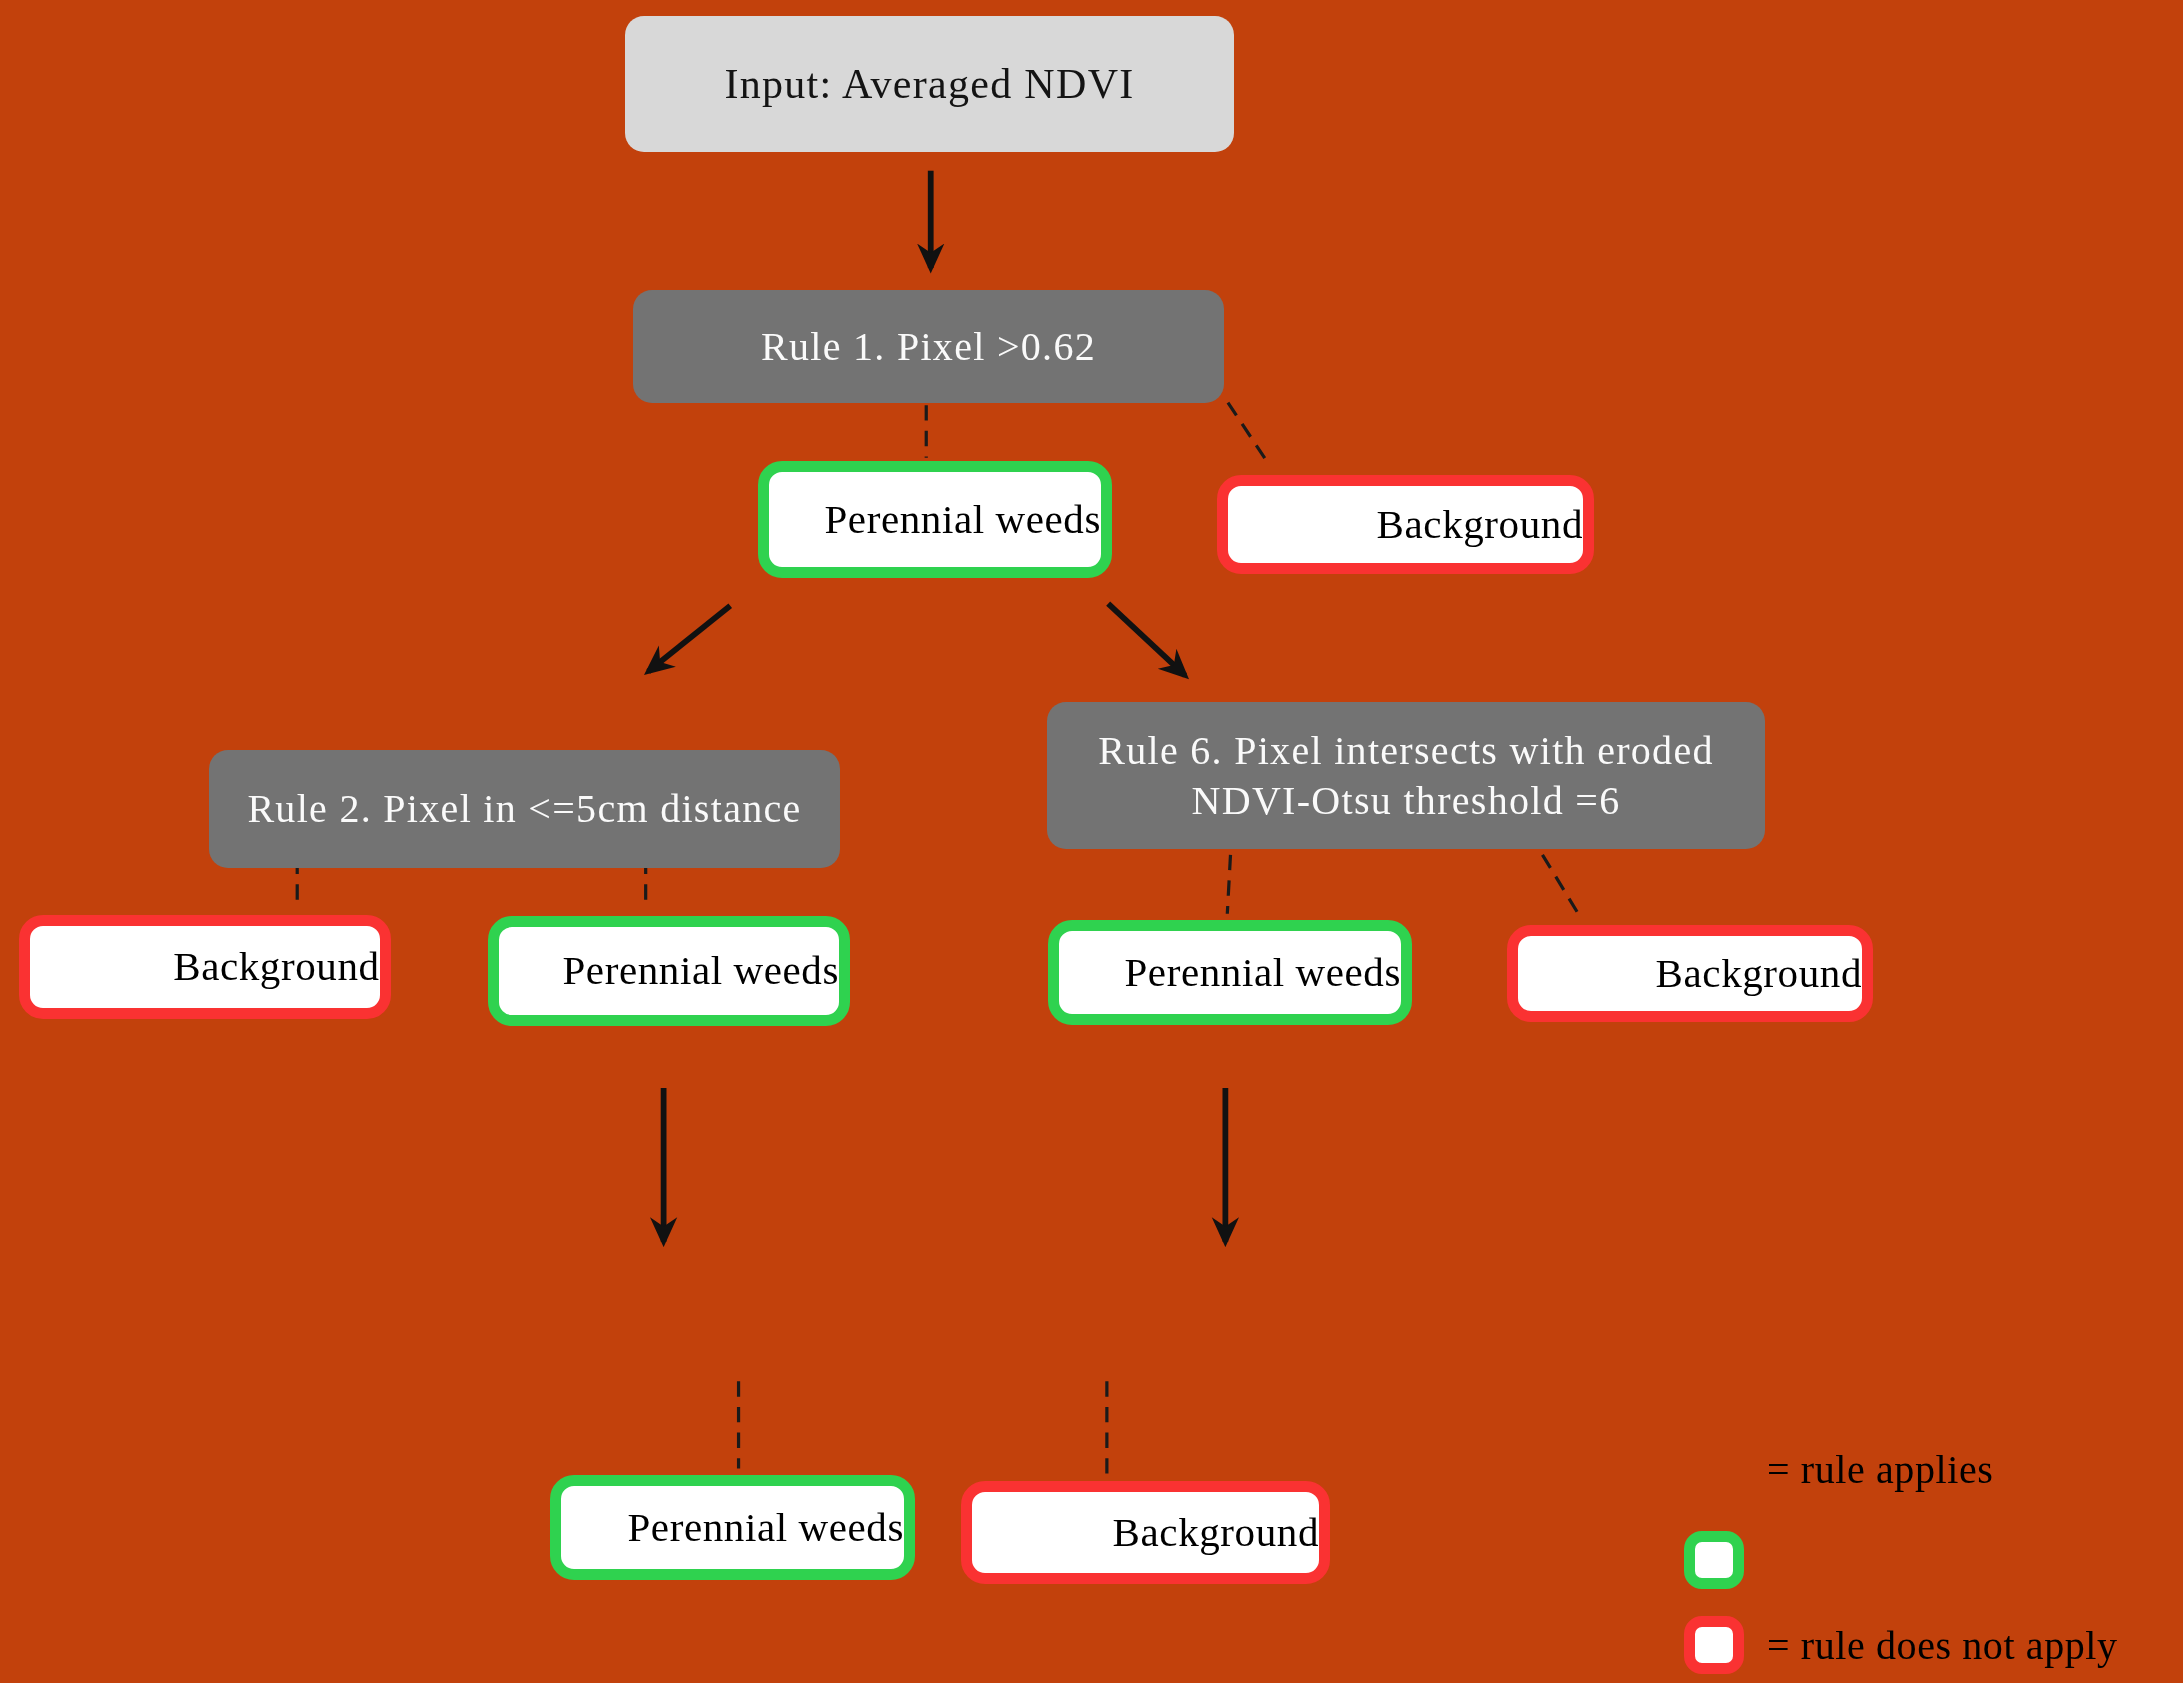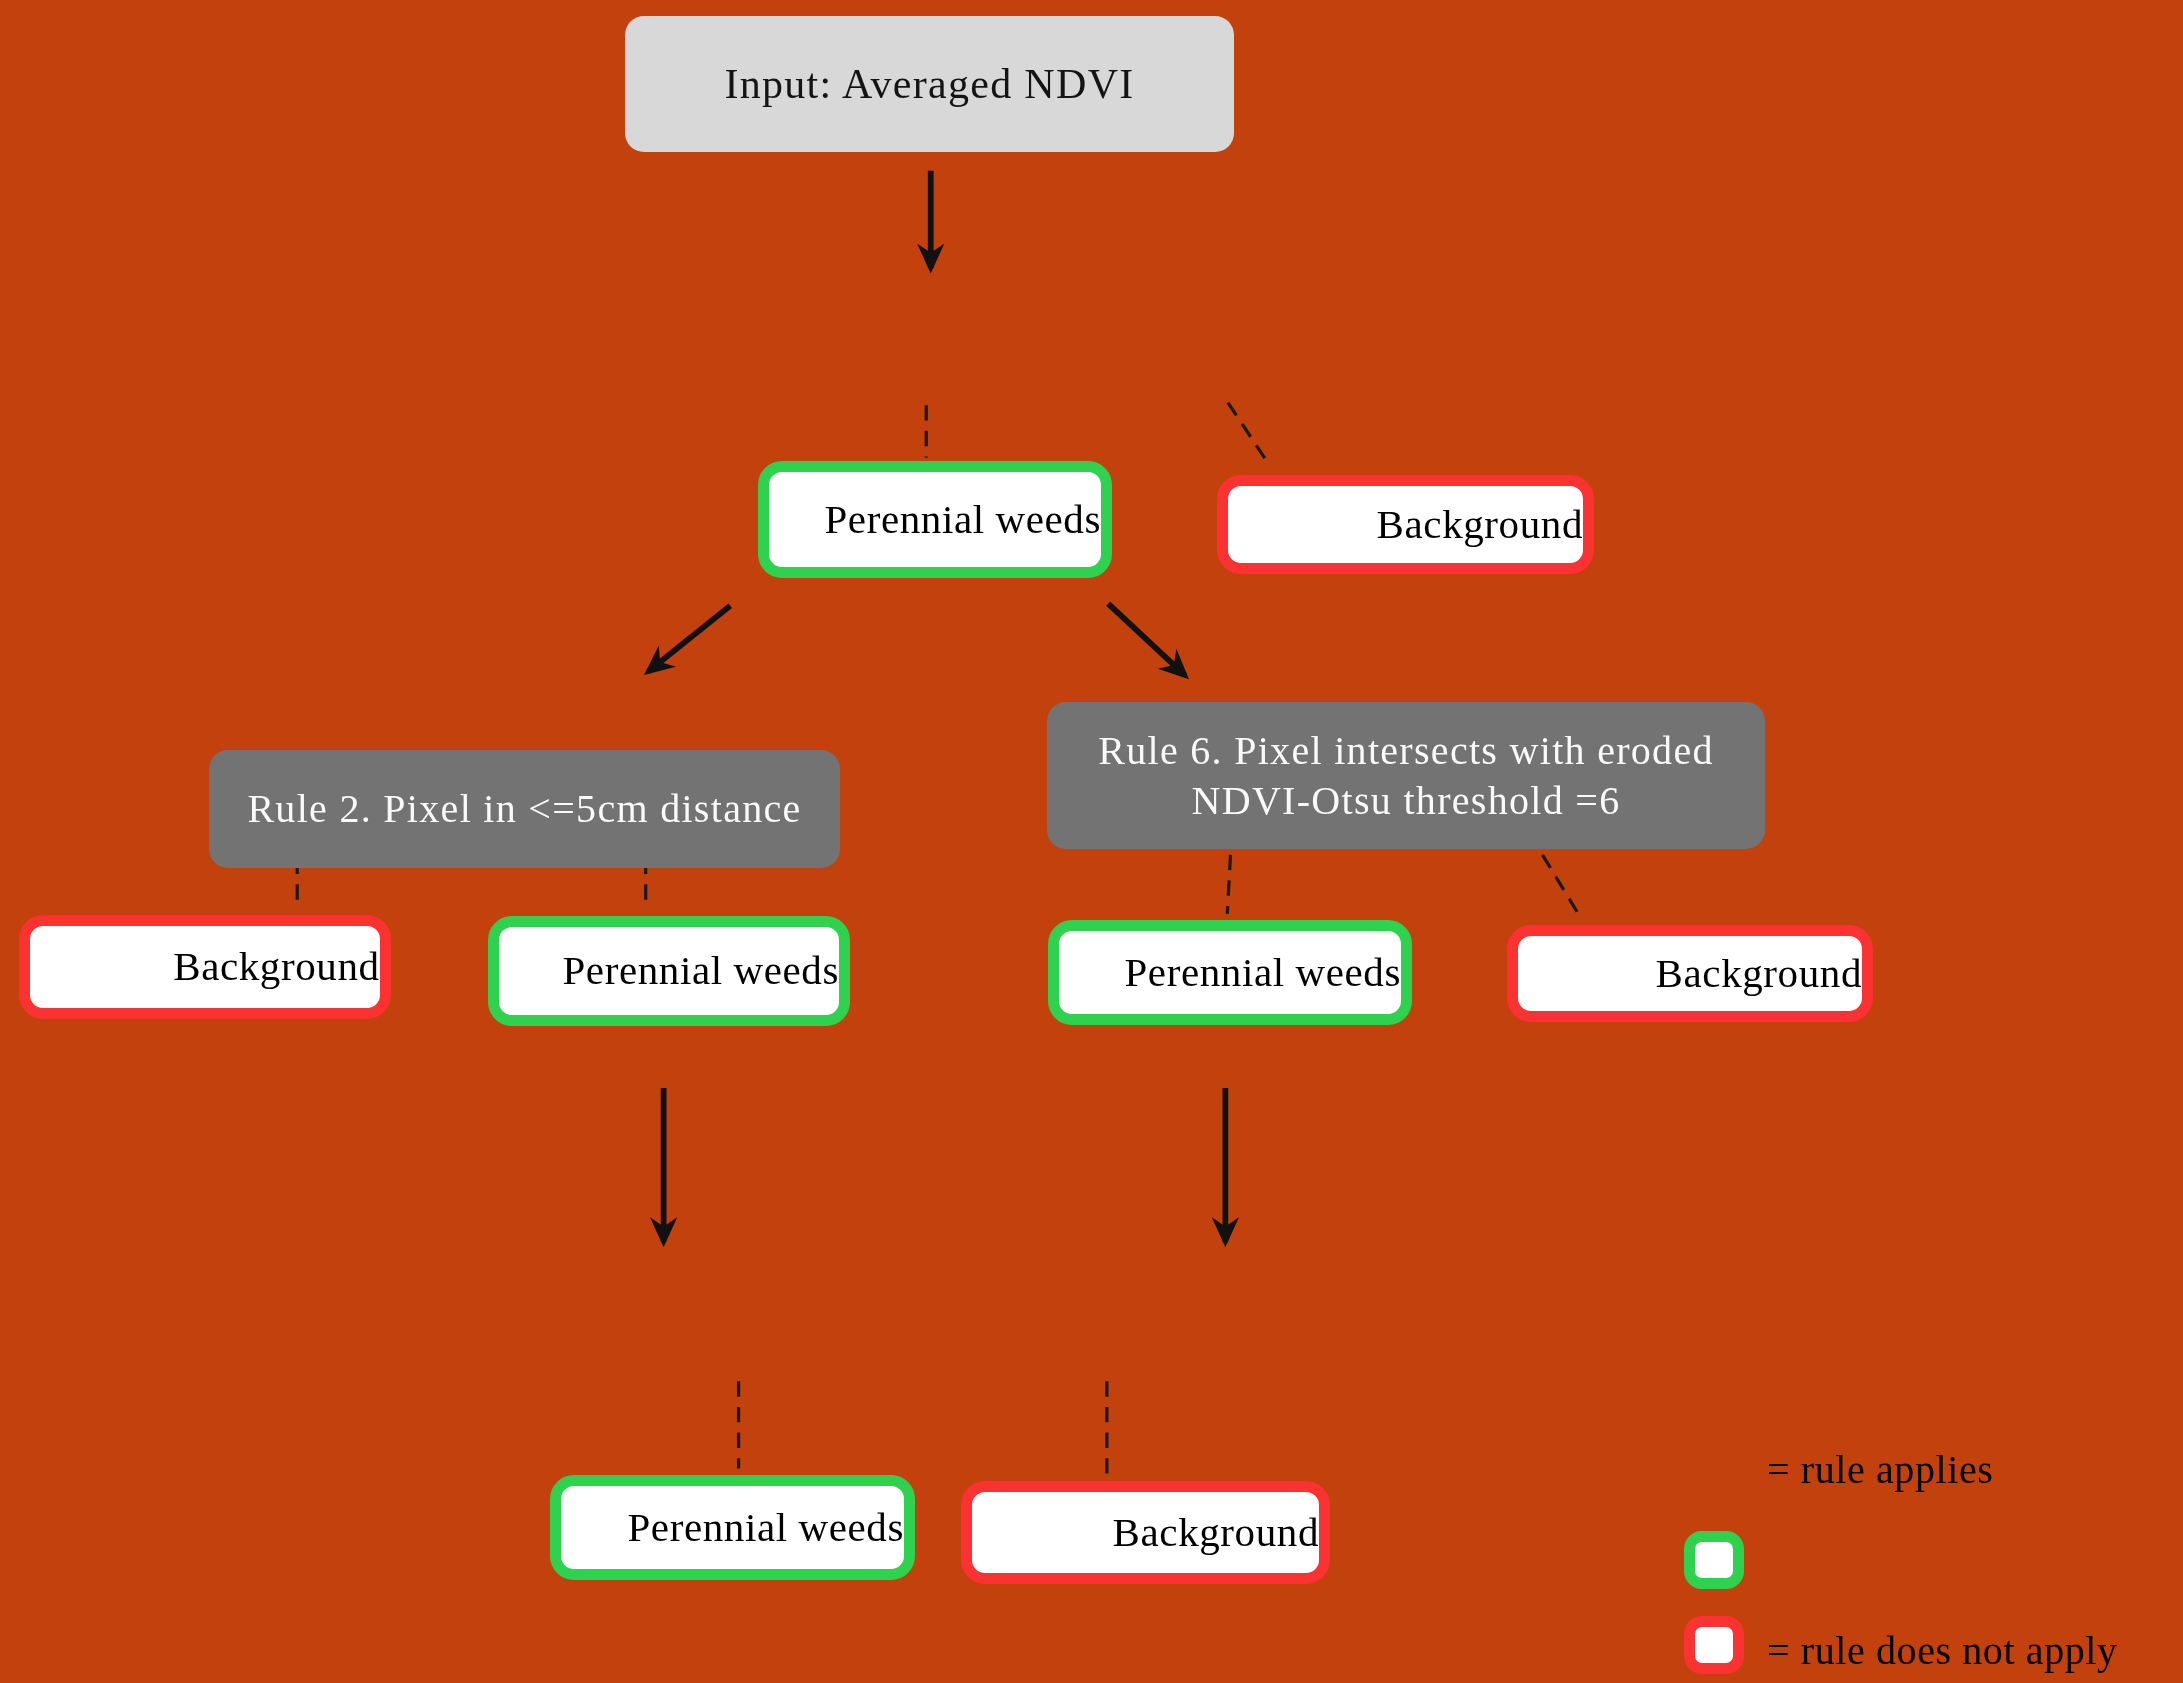--- a/index.html
+++ b/index.html
@@ -102,20 +102,23 @@
     <line x1="1921" y1="1334" x2="1916" y2="1426" stroke="#1a1a1a" stroke-width="5" stroke-dasharray="24 16"></line>
     <line x1="2408" y1="1334" x2="2470" y2="1436" stroke="#1a1a1a" stroke-width="5" stroke-dasharray="24 16"></line>
     <line x1="1153" y1="2156" x2="1153" y2="2292" stroke="#1a1a1a" stroke-width="5" stroke-dasharray="24 16"></line>
     <line x1="1728" y1="2156" x2="1728" y2="2302" stroke="#1a1a1a" stroke-width="5" stroke-dasharray="24 16"></line>
   </svg>
 
   <div class="node node-input" style="left:625px; top:16px; width:609px; height:136px;">
     <span>Input: Averaged NDVI</span>
   </div>
 
+  <div class="node node-rule" style="left:633px; top:290px; width:591px; height:113px;">
+    <span>Rule 1. Pixel &gt;0.62</span>
+  </div>
 
   <div class="node node-outcome" style="left:758px; top:461px; width:354px; height:117px;" data-status="applies">
     <span>Perennial weeds</span>
   </div>
   <div class="node node-outcome" style="left:1217px; top:475px; width:377px; height:99px;" data-status="not-applies">
     <span>Background</span>
   </div>
 
   <div class="node node-rule" style="left:209px; top:750px; width:631px; height:118px;">
     <span>Rule 2. Pixel in &lt;=5cm distance</span>
@@ -145,18 +148,18 @@
   <div class="node node-outcome" style="left:961px; top:1481px; width:369px; height:103px;" data-status="not-applies">
     <span>Background</span>
   </div>
 
   <div class="legend-swatch" style="left:1684px; top:1531px; width:60px; height:58px;" data-status="applies"></div>
   <div class="legend-label" style="left:1767px; top:1440px; height:58px;">
     <span>= rule applies</span>
   </div>
 
   <div class="legend-swatch" style="left:1684px; top:1616px; width:60px; height:58px;" data-status="not-applies"></div>
-  <div class="legend-label" style="left:1767px; top:1616px; height:58px;align-items:flex-end;">
+  <div class="legend-label" style="left:1767px; top:1616px; height:58px;">
     <span>= rule does not apply</span>
   </div>
 
 </div>
 
 
 </body></html>

